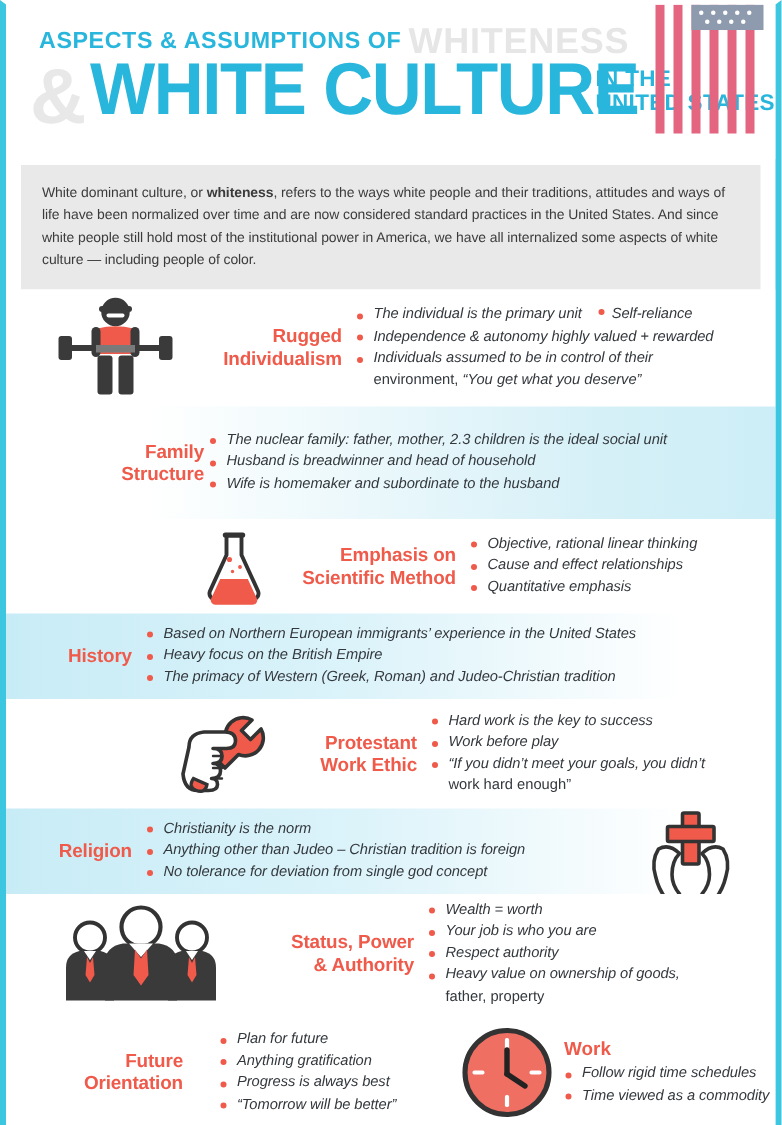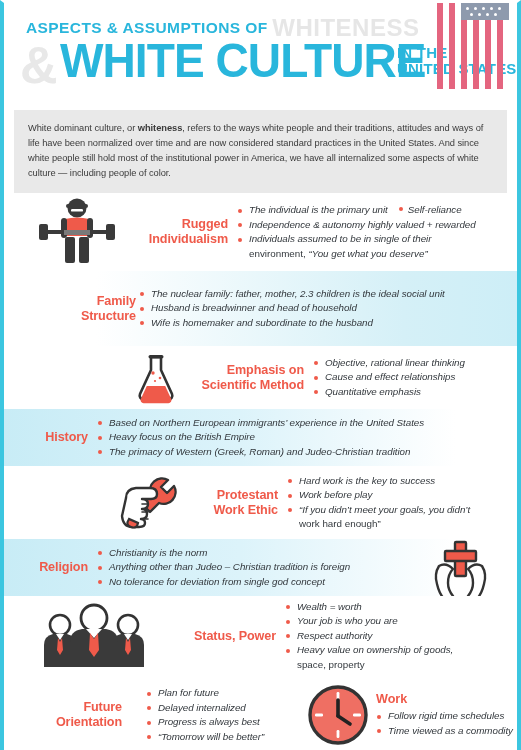--- a/index.html
+++ b/index.html
@@ -154,21 +154,21 @@
       </svg>
     </div>
     <div class="label" style="width:108px;margin-right:9px;">
       <div>Rugged</div>
       <div>Individualism</div>
     </div>
     <div class="bullets">
       <ul class="bl">
         <li><span>The individual is the primary unit</span><span class="sep"></span><span class="dot2"></span><span>Self-reliance</span></li>
         <li>Independence &amp; autonomy highly valued + rewarded</li>
-        <li>Individuals assumed to be in single of their</li>
+        <li>Individuals assumed to be in control of their</li>
       </ul>
       <div class="cont">
         <span>environment,</span> <i>“You get what you deserve”</i>
       </div>
     </div>
   </div>
 
   <div class="row grad-l" style="height:75px;padding-left:30px;">
     <div class="label" style="width:102px;margin-right:3px;">
       <div>Family</div>
@@ -279,41 +279,42 @@
         <path d="M90 31 l4 6 4 -6 z" fill="#ffffff"></path>
         <path d="M92 35 l2 4 2 -4 1 12 -3 5 -3 -5 z" fill="#ef5a4a"></path>
         <circle cx="60" cy="15" r="13" fill="#ffffff" stroke="#333" stroke-width="2.8"></circle>
         <path d="M36 64 v-25 q0 -11 12 -13 l24 0 q12 2 12 13 v25 z" fill="#3a3a3a"></path>
         <path d="M52 26 l8 9 8 -9 z" fill="#ffffff"></path>
         <path d="M56 30 l4 6 4 -6 1 17 -5 7 -5 -7 z" fill="#ef5a4a"></path>
       </svg>
     </div>
     <div class="label" style="width:118px;margin-right:9px;">
       <div>Status, Power</div>
+      <div>&amp; Authority</div>
     </div>
     <div class="bullets">
       <ul class="bl">
         <li>Wealth = worth</li>
         <li>Your job is who you are</li>
         <li>Respect authority</li>
         <li>Heavy value on ownership of goods,</li>
       </ul>
-      <div class="cont">space, property</div>
+      <div class="cont">father, property</div>
     </div>
   </div>
 
   <div class="row plain" style="height:78px;padding-left:14px;">
     <div class="label" style="width:104px;margin-right:24px;">
       <div>Future</div>
       <div>Orientation</div>
     </div>
     <div class="bullets" style="flex:0 0 140px;">
       <ul class="bl">
         <li>Plan for future</li>
-        <li>Delayed internalized</li>
+        <li>Anything gratification</li>
         <li>Progress is always best</li>
         <li>“Tomorrow will be better”</li>
       </ul>
     </div>
     <div class="side-block" style="flex:0 0 auto;margin-left:14px;">
       <div class="icon-cell" style="width:76px;">
         <svg width="64" height="64" viewBox="0 0 64 64">
           <circle cx="32" cy="32" r="28" fill="#ef6f63" stroke="#333" stroke-width="3.4"></circle>
           <rect x="30.6" y="9" width="2.8" height="8" rx="1.2" fill="#ffffff"></rect>
           <rect x="30.6" y="47" width="2.8" height="8" rx="1.2" fill="#ffffff"></rect>

